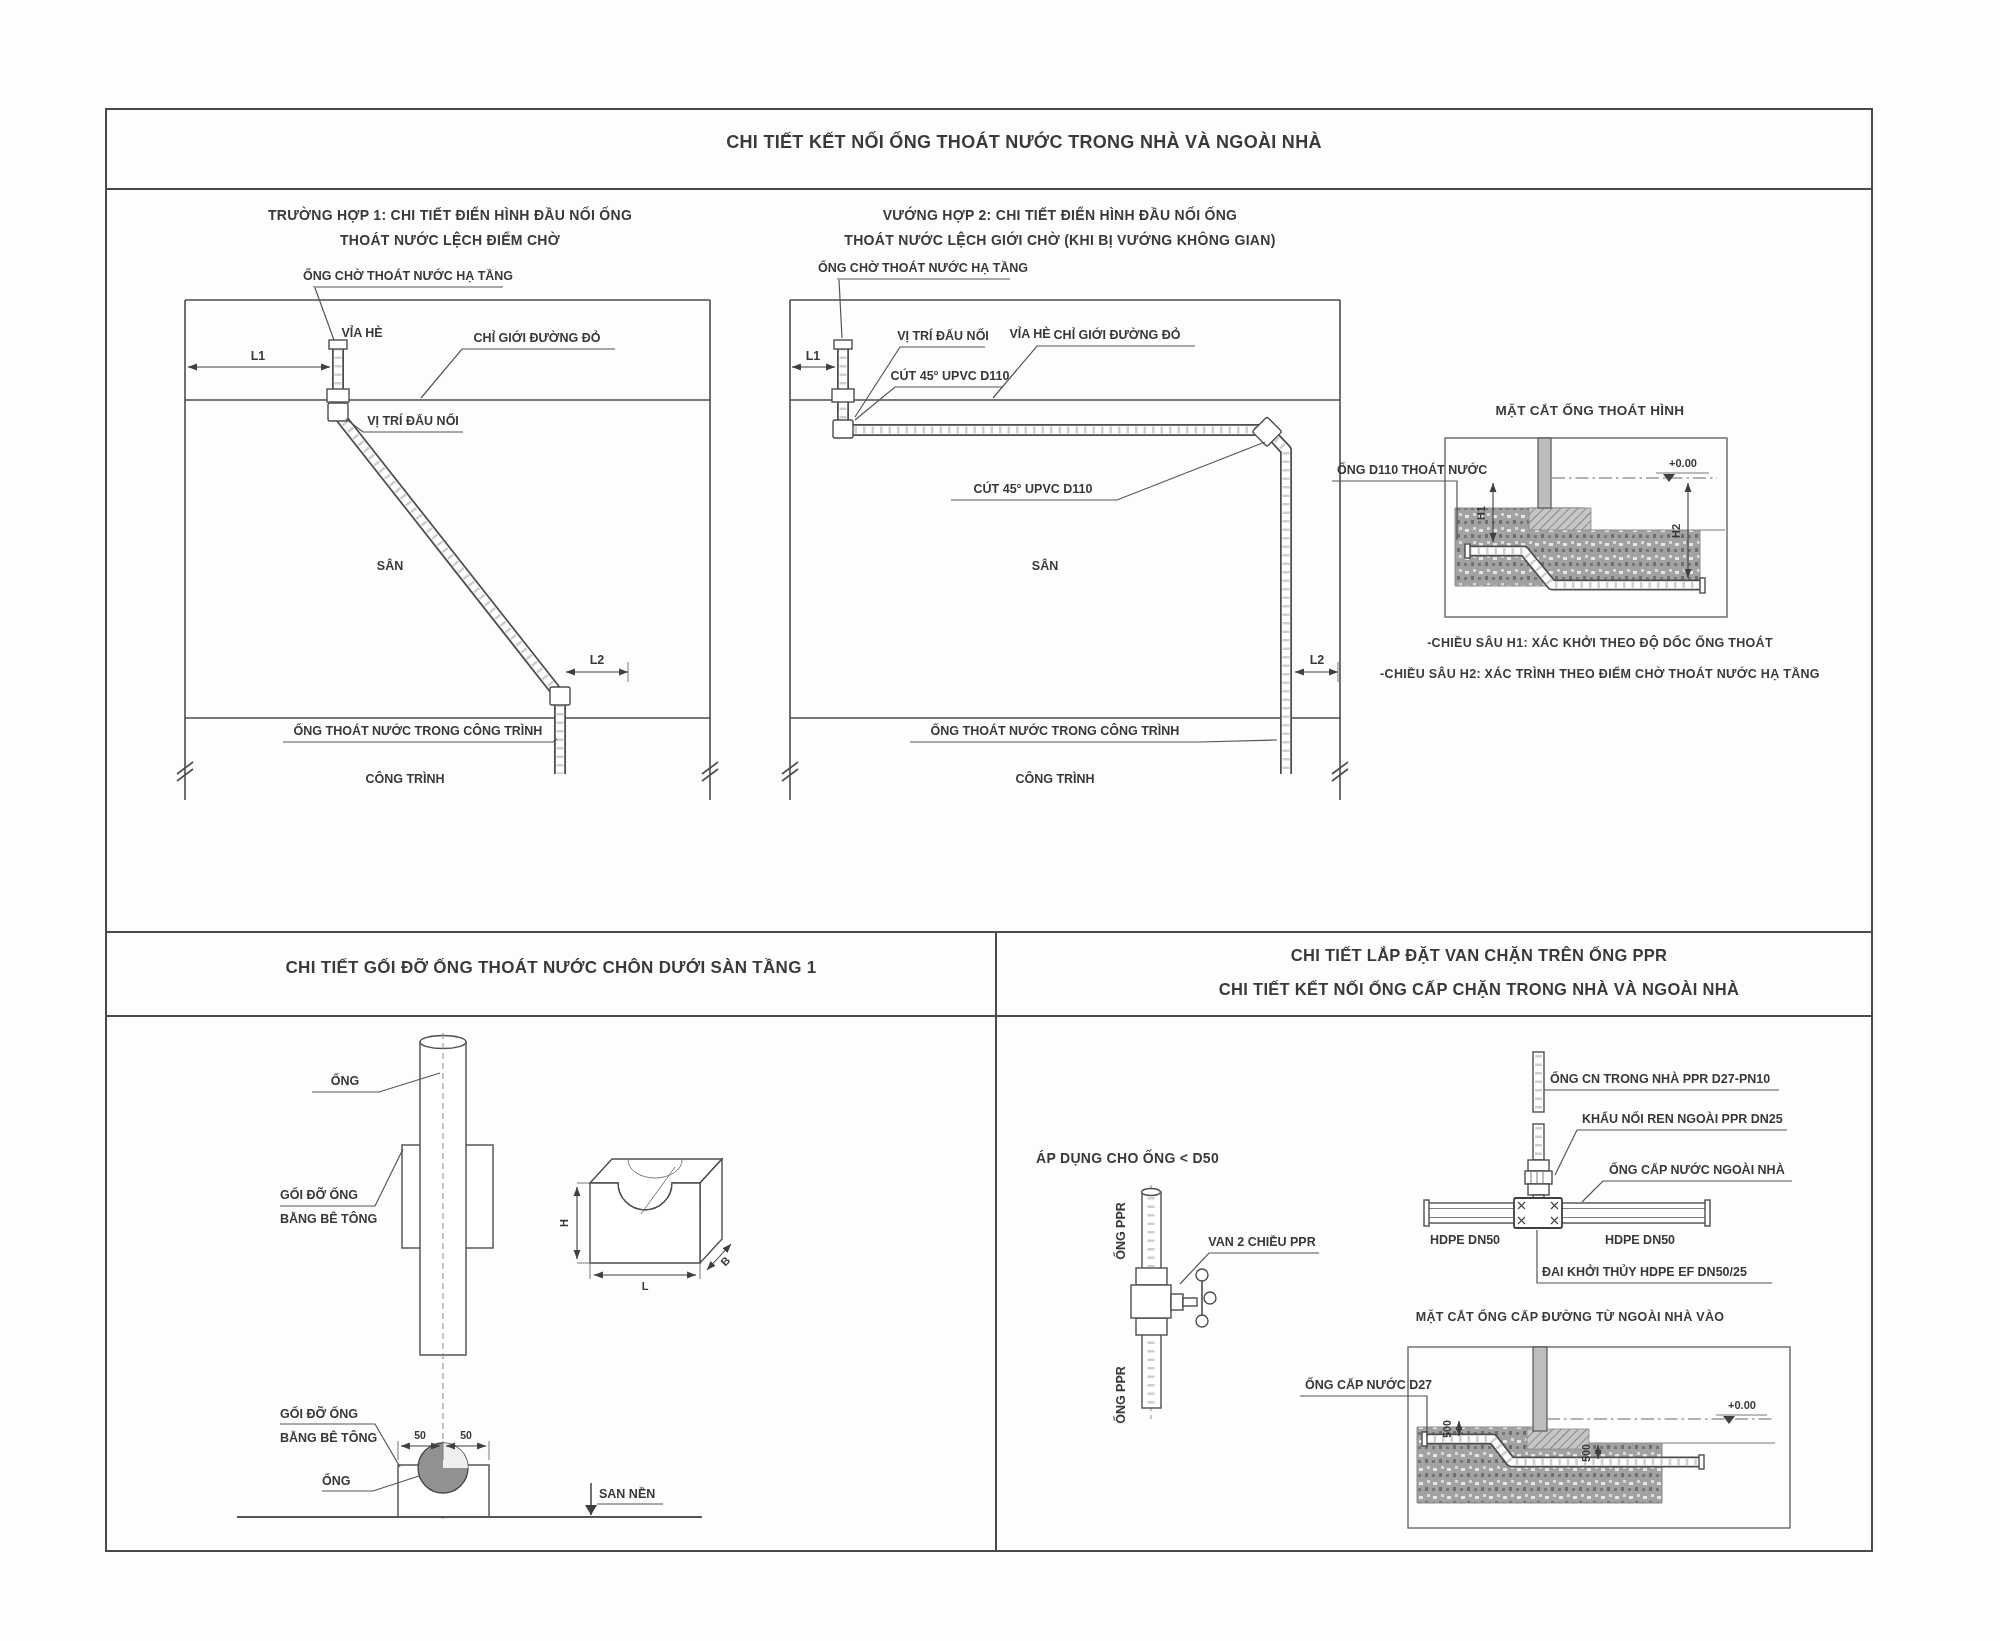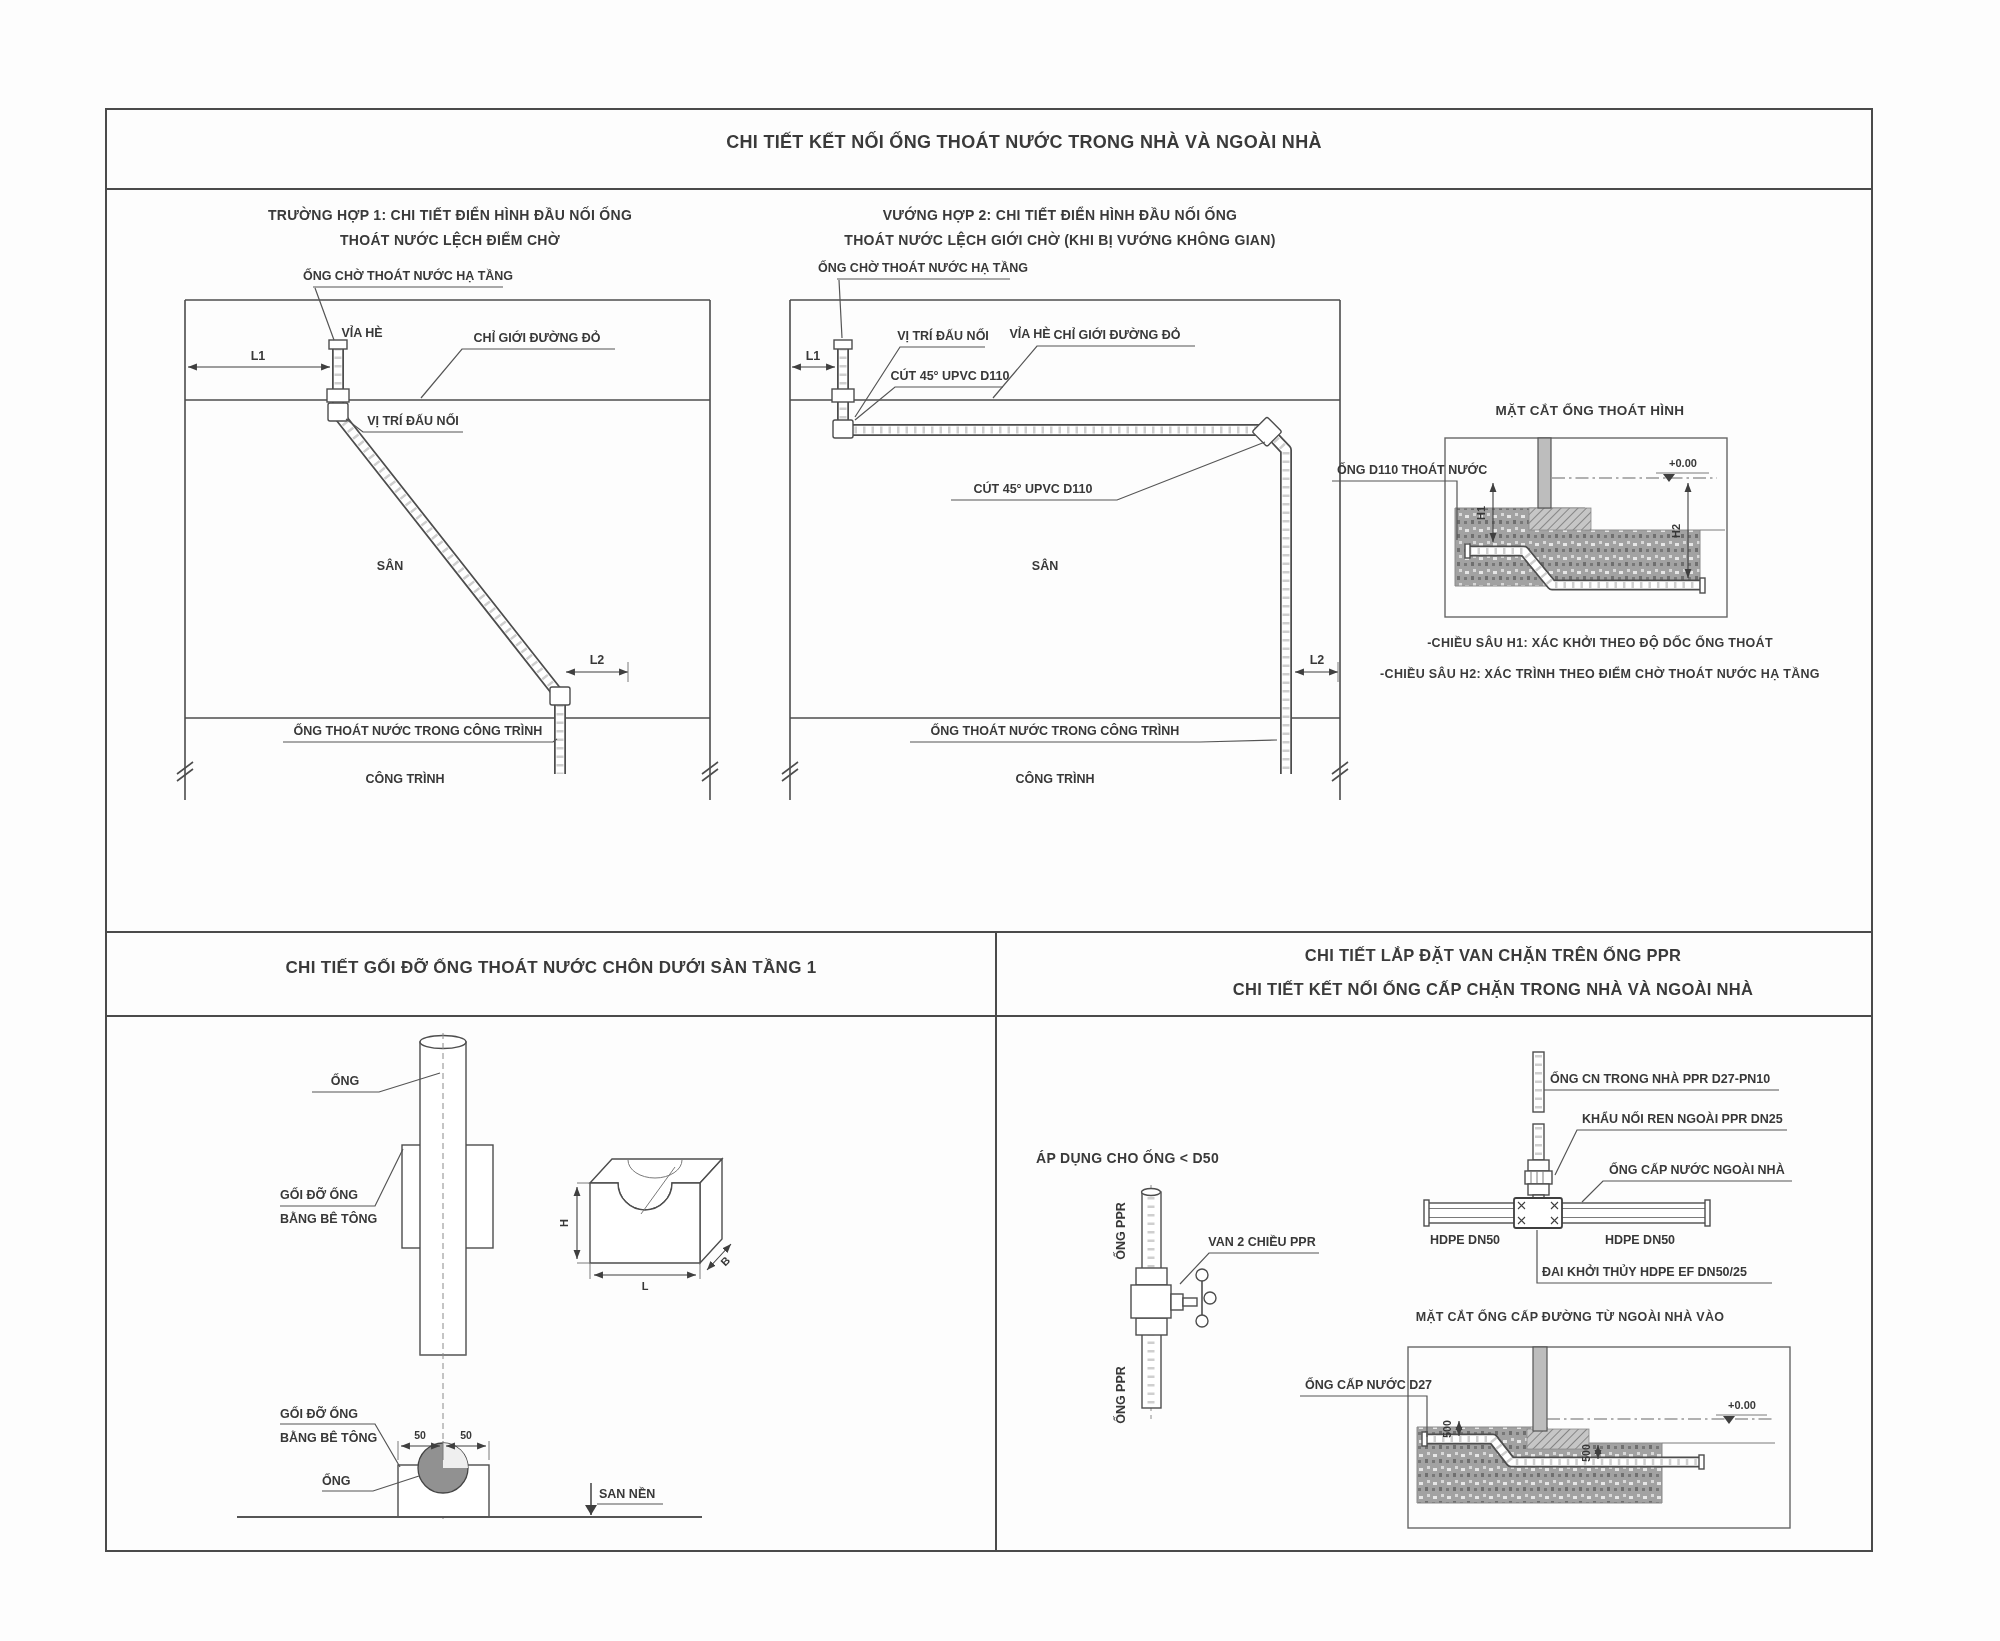--- a/index.html
+++ b/index.html
@@ -54,21 +54,21 @@
   </div>
   <div class="abs ttl ctr" style="left:1340px;top:628px;width:520px;font-size:12.5px;line-height:31px;">
     <div>-CHIỀU SÂU H1: XÁC KHỞI THEO ĐỘ DỐC ỐNG THOÁT</div>
     <div>-CHIỀU SÂU H2: XÁC TRÌNH THEO ĐIỂM CHỜ THOÁT NƯỚC HẠ TẦNG</div>
   </div>
 
 
   <div class="abs ttl ctr" style="left:107px;top:958px;width:888px;font-size:17px;">
     <span>CHI TIẾT GỐI ĐỠ ỐNG THOÁT NƯỚC CHÔN DƯỚI SÀN TẦNG 1</span>
   </div>
-  <div class="abs ttl ctr" style="left:997px;top:938px;width:964px;font-size:16.5px;line-height:34px;padding-left:14px;">
+  <div class="abs ttl ctr" style="left:997px;top:938px;width:964px;font-size:16.5px;line-height:34px;">
     <div>CHI TIẾT LẮP ĐẶT VAN CHẶN TRÊN ỐNG PPR</div>
     <div>CHI TIẾT KẾT NỐI ỐNG CẤP CHẶN TRONG NHÀ VÀ NGOÀI NHÀ</div>
   </div>
 
   <div class="abs ttl" style="left:1036px;top:1150px;font-size:14px;">
     <span>ÁP DỤNG CHO ỐNG &lt; D50</span>
   </div>
   <div class="abs ttl ctr" style="left:1340px;top:1310px;width:460px;font-size:12.5px;">
     <span>MẶT CẮT ỐNG CẤP ĐƯỜNG TỪ NGOÀI NHÀ VÀO</span>
   </div>

